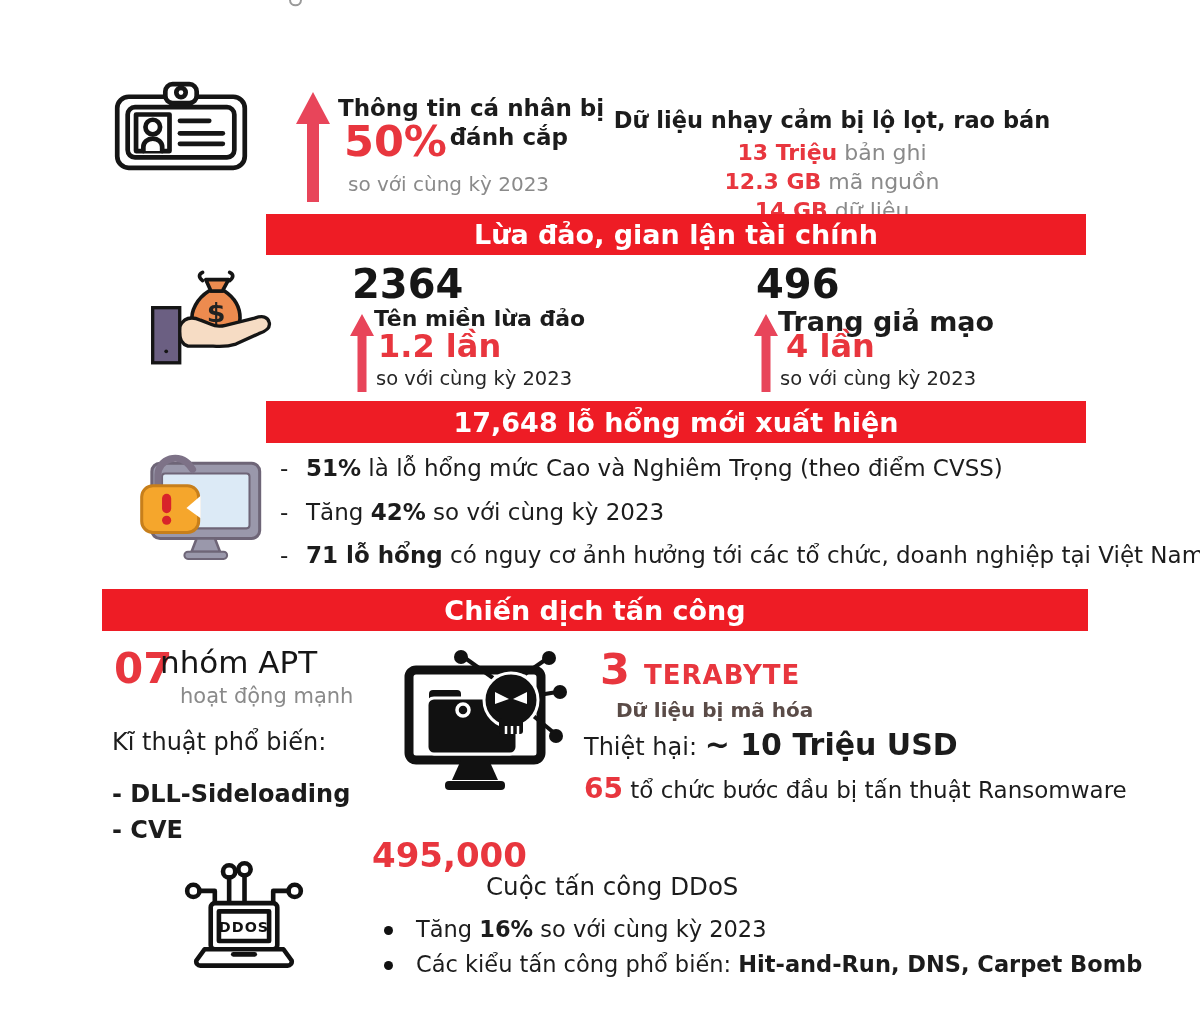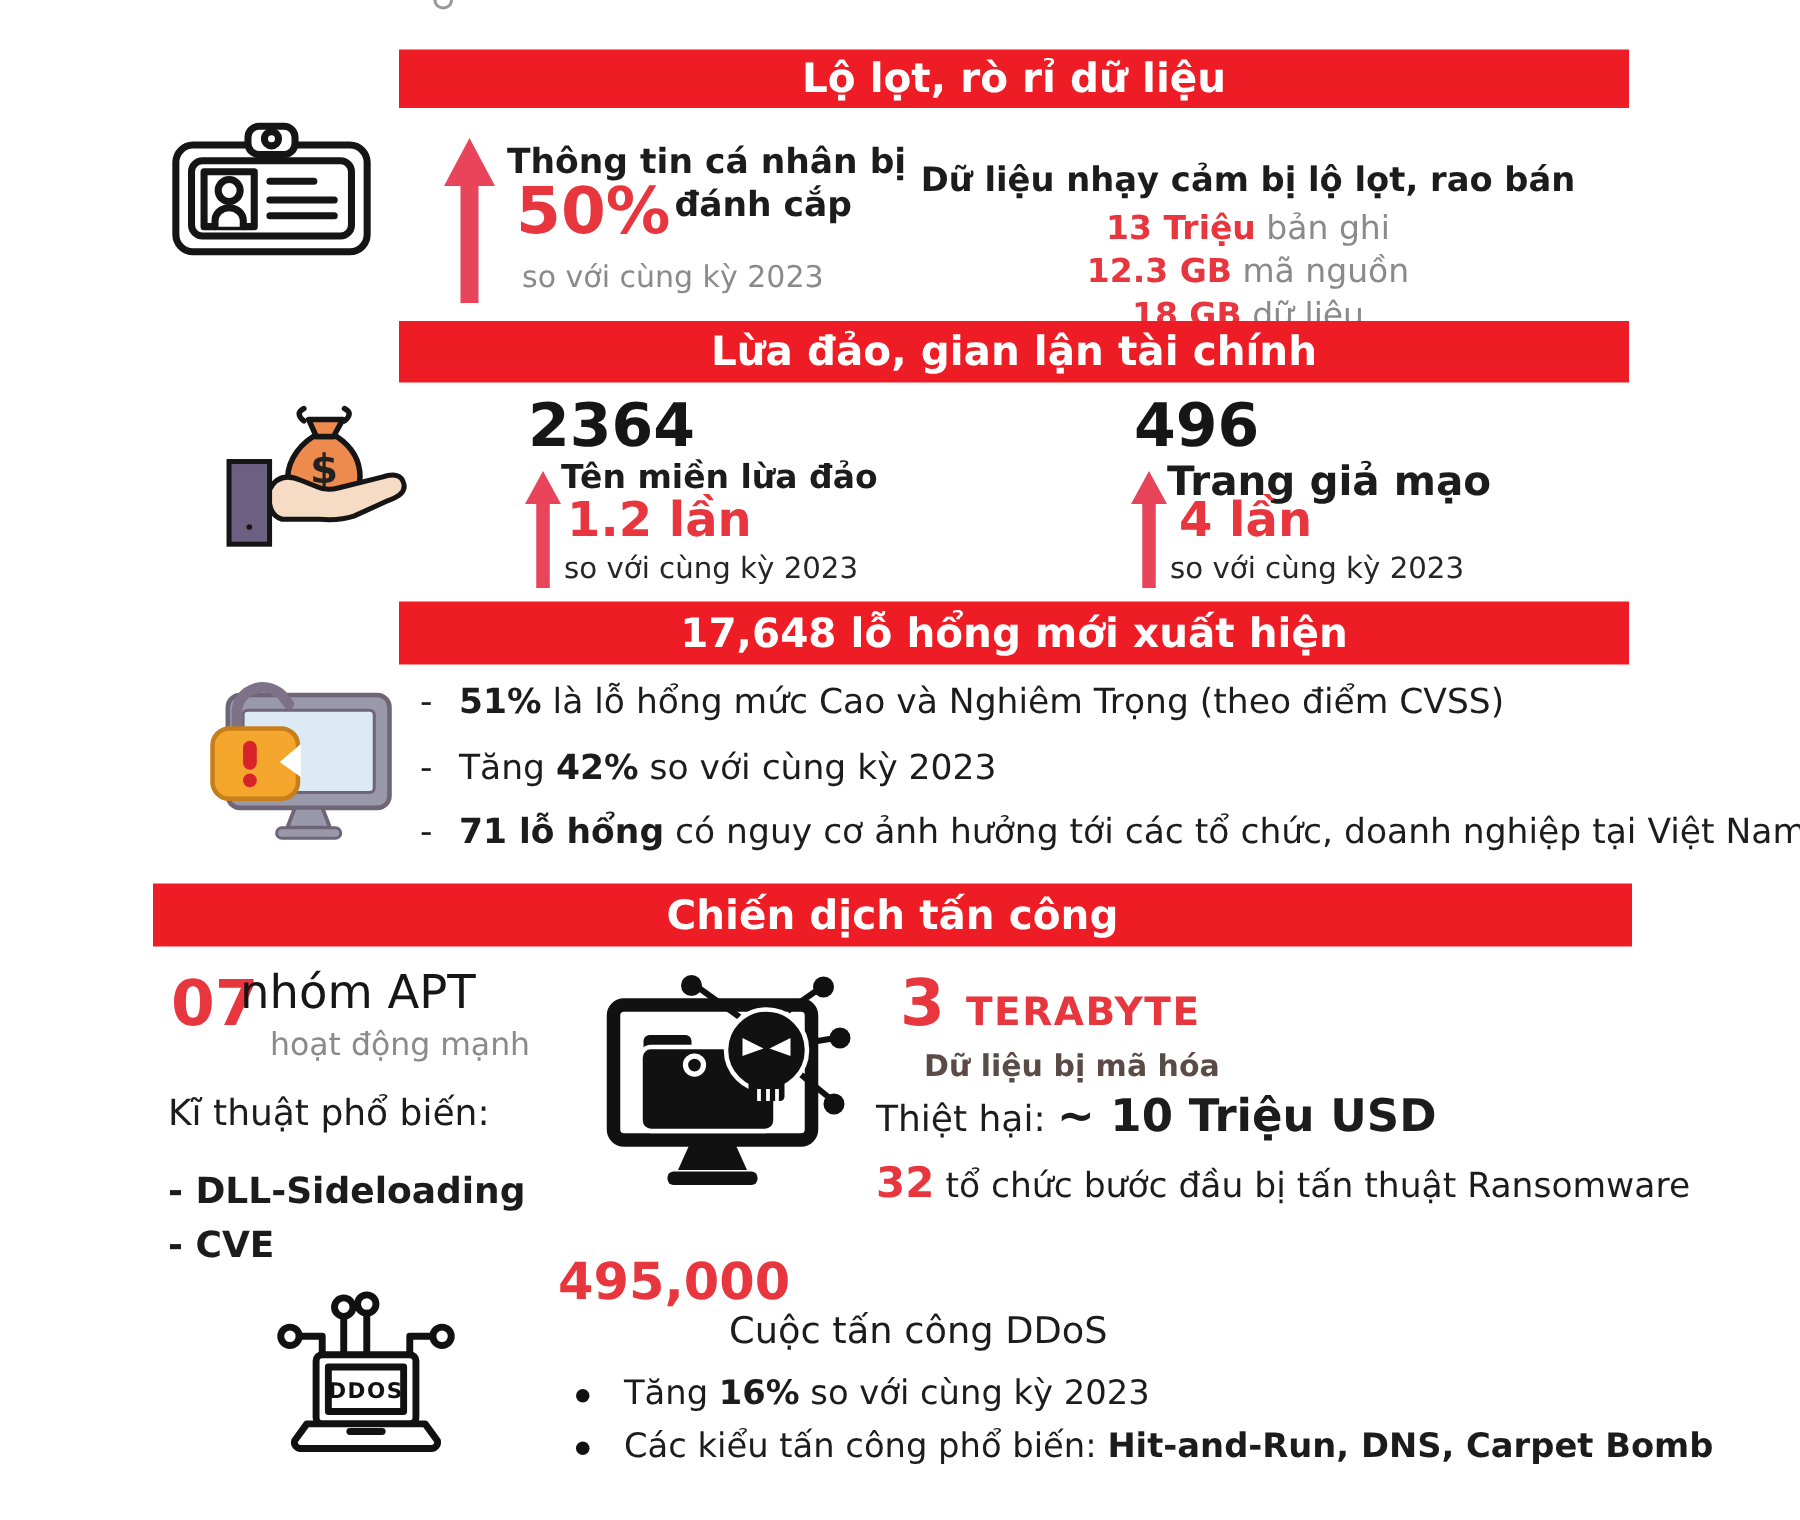--- a/index.html
+++ b/index.html
@@ -20,21 +20,20 @@
 </style>
 </head>
 <body>
 
 <div id="canvas">
 
   <svg class="abs" style="left:288px;top:0" width="16" height="8">
     <path d="M2,0 C2,7 13,7 13,0" stroke="#9a9a9a" stroke-width="2" fill="none"></path>
   </svg>
 
-  <div class="banner" style="left:266px;top:33px;width:820px;height:39px">Lộ lọt, rò rỉ dữ liệu</div>
 
   <svg class="abs" style="left:112px;top:80px" width="138" height="92" viewBox="0 0 130 88">
     <g fill="#ffffff" stroke="#151515" stroke-width="4.5" stroke-linejoin="round" stroke-linecap="round">
       <rect x="4" y="16" width="122" height="68" rx="11"></rect>
       <rect x="14" y="26" width="102" height="48" rx="7"></rect>
       <rect x="50" y="4" width="30" height="18" rx="7"></rect>
       <circle cx="65" cy="12" r="4.5"></circle>
       <rect x="22" y="33" width="32" height="35"></rect>
       <circle cx="38" cy="45" r="7"></circle>
       <path d="M29,68 v-4 a9,8 0 0 1 18,0 v4"></path>
@@ -58,21 +57,21 @@
   <div class="abs ctr" style="left:622px;top:91px;width:420px;font-size:22.5px;font-weight:bold">Dữ liệu nhạy cảm bị lộ lọt, rao bán</div>
   <div class="abs ctr" style="left:622px;top:124px;width:420px;font-size:22px">
     <b class="accent">13 Triệu</b>
     <span class="gray">bản ghi</span>
   </div>
   <div class="abs ctr" style="left:622px;top:153px;width:420px;font-size:22px">
     <b class="accent">12.3 GB</b>
     <span class="gray">mã nguồn</span>
   </div>
   <div class="abs ctr" style="left:622px;top:182px;width:420px;font-size:22px">
-    <b class="accent">18 GB</b>
+    <b class="accent">14 GB</b>
     <span class="gray">dữ liệu</span>
   </div>
 
   <div class="banner" style="left:266px;top:214px;width:820px;height:41px">Lừa đảo, gian lận tài chính</div>
 
   <svg class="abs" style="left:138px;top:264px" width="150" height="104" viewBox="0 0 120 100">
     <path d="M56,26 C45,33 38,45 40,56 C42,66 52,71 63,71 C76,71 86,64 86,52 C86,41 80,32 71,26 Z" fill="#ed8b4f" stroke="#151515" stroke-width="3.5" stroke-linejoin="round"></path>
     <path d="M53,15 h22 l-6,11 h-11 Z" fill="#ed8b4f" stroke="#151515" stroke-width="3.5" stroke-linejoin="round"></path>
     <path d="M50,16 q-6,-5 0,-8 M76,16 q6,-5 0,-8" fill="none" stroke="#151515" stroke-width="3.5" stroke-linecap="round"></path>
     <text x="63" y="56" text-anchor="middle" font-size="26" font-weight="bold" fill="#222" font-family="DejaVu Sans, sans-serif">$</text>
@@ -154,21 +153,21 @@
     <line x1="119" y1="78" x2="119" y2="86" stroke="#fff" stroke-width="2.5"></line>
   </svg>
 
   <div class="abs big-num accent" style="left:600px;top:648px;font-size:43px">3</div>
   <div class="abs accent nowrap" style="left:644px;top:660px;font-size:26px;font-weight:bold;letter-spacing:1px">TERABYTE</div>
   <div class="abs nowrap" style="left:616px;top:698px;font-size:20px;font-weight:bold;color:#5a4b47">Dữ liệu bị mã hóa</div>
   <div class="abs nowrap" style="left:584px;top:727px">
     <span style="font-size:24px">Thiệt hại: </span><b style="font-size:30px">~ 10 Triệu USD</b>
   </div>
   <div class="abs nowrap" style="left:584px;top:772px">
-    <b class="accent" style="font-size:28px">32</b><span style="font-size:23px"> tổ chức bước đầu bị tấn thuật Ransomware</span>
+    <b class="accent" style="font-size:28px">65</b><span style="font-size:23px"> tổ chức bước đầu bị tấn thuật Ransomware</span>
   </div>
 
   <div class="abs big-num accent nowrap" style="left:372px;top:838px;font-size:34px">495,000</div>
   <div class="abs nowrap" style="left:486px;top:872px;font-size:24.5px;font-weight:normal">Cuộc tấn công DDoS</div>
 
   <svg class="abs" style="left:180px;top:860px" width="128" height="115" viewBox="0 0 125 112">
     <g fill="#ffffff" stroke="#111" stroke-width="4.5" stroke-linejoin="round" stroke-linecap="round">
       <circle cx="13" cy="30" r="6"></circle>
       <polyline points="19,30 34,30 34,44" fill="none"></polyline>
       <circle cx="48" cy="11" r="6"></circle>

